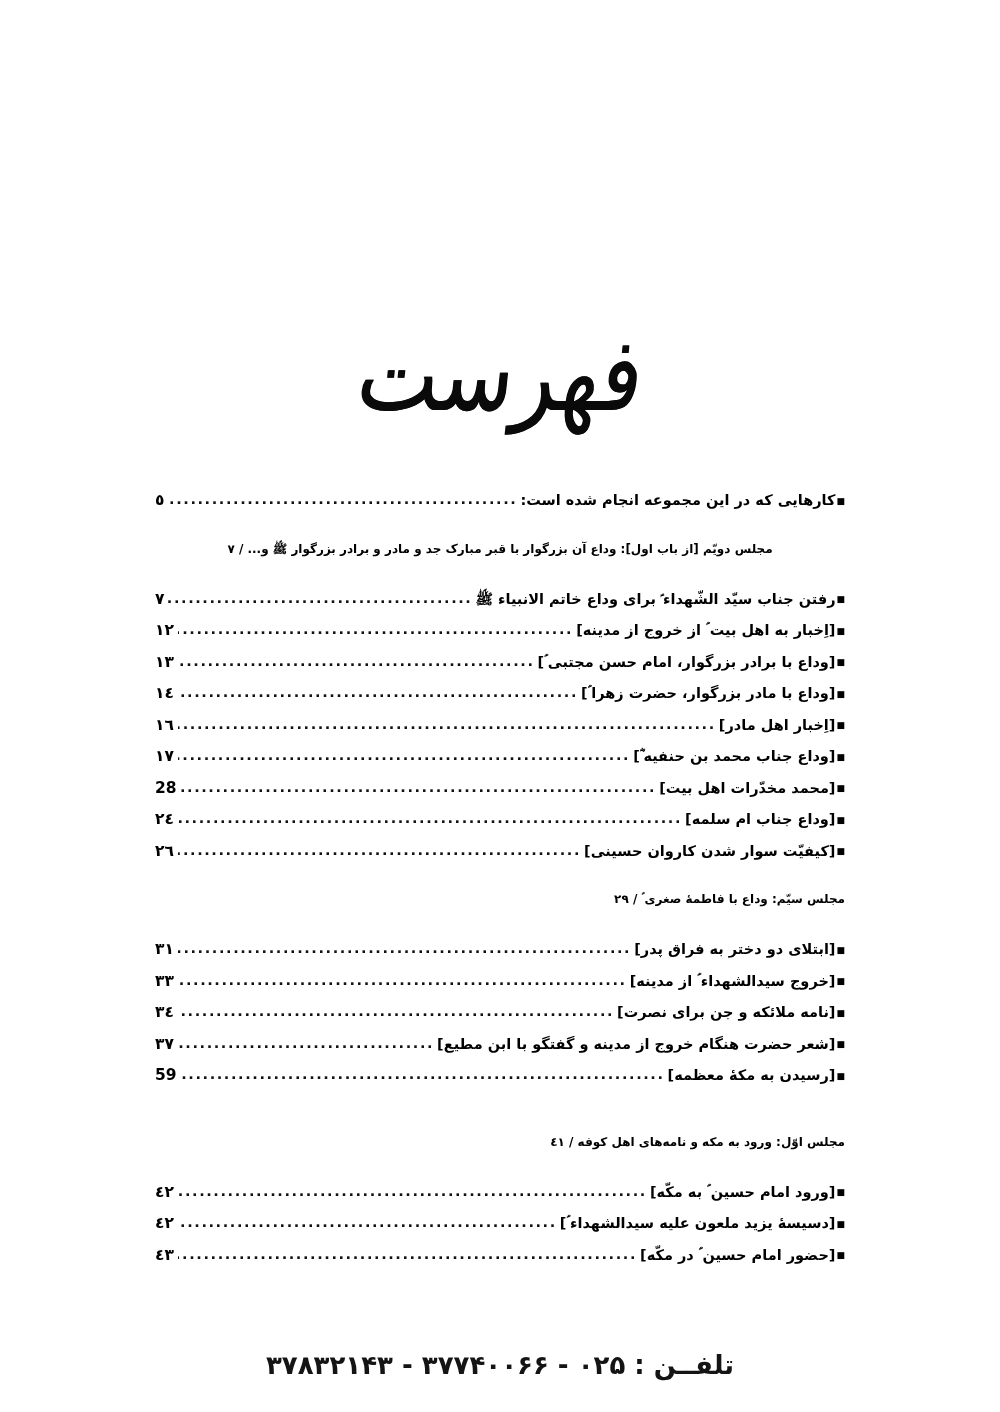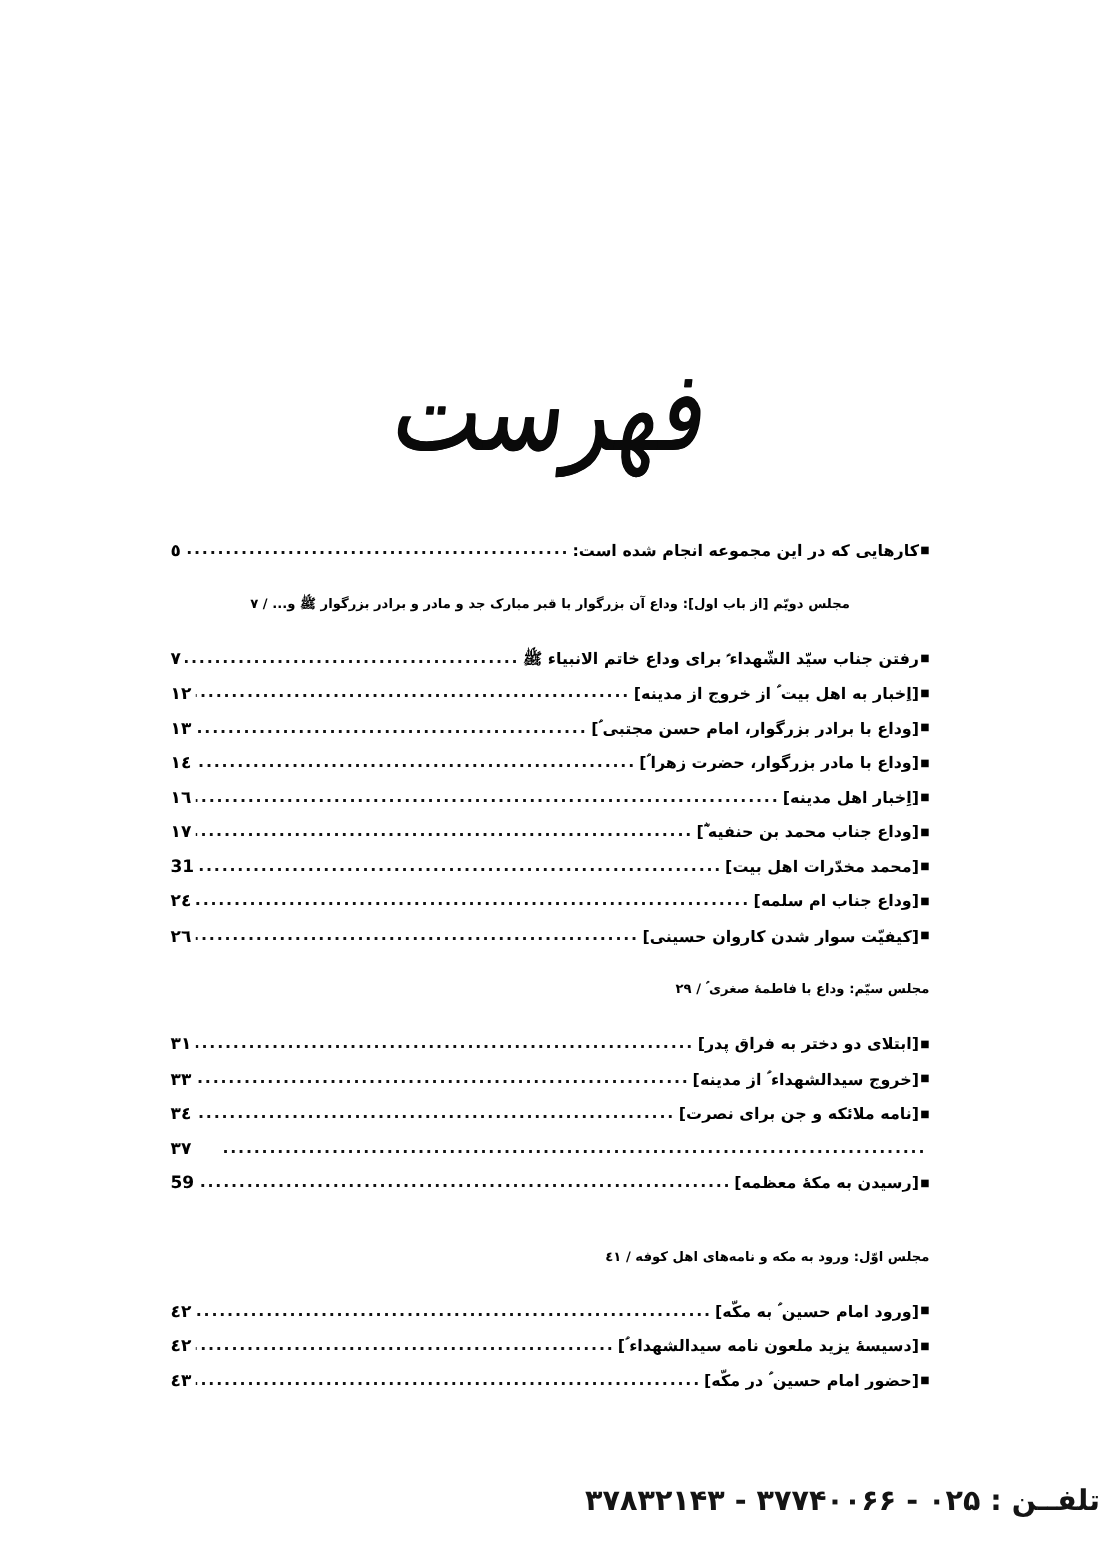--- a/index.html
+++ b/index.html
@@ -115,21 +115,21 @@
   .head.h-lvl2 { height: 40px; padding-top: 9px; text-align: right; }
 
   .spacer-sm { height: 9px; }
 
   
   .footer {
     position: absolute;
     left: 0;
     right: 0;
     bottom: 18px;
-    text-align: right;
+    text-align: center;
   }
 
   .phone-line {
     font-family: "DejaVu Sans", "Liberation Sans", sans-serif;
     font-size: 26px;
     font-weight: 700;
     letter-spacing: 2.5px;
     color: #141414;
     direction: rtl;
     margin-bottom: 14px;
@@ -180,33 +180,33 @@
         <span class="etext"><span class="bullet">■</span><span>[وداع با برادر بزرگوار، امام حسن مجتبی ؑ]</span></span>
         <span class="leader">..........................................................................................</span>
         <span class="pnum">١٣</span>
       </div>
       <div class="row entry">
         <span class="etext"><span class="bullet">■</span><span>[وداع با مادر بزرگوار، حضرت زهرا ؑ]</span></span>
         <span class="leader">..........................................................................................</span>
         <span class="pnum">١٤</span>
       </div>
       <div class="row entry">
-        <span class="etext"><span class="bullet">■</span><span>[اِخبار اهل مدینه]</span></span>
+        <span class="etext"><span class="bullet">■</span><span>[اِخبار اهل مادر]</span></span>
         <span class="leader">..........................................................................................</span>
         <span class="pnum">١٦</span>
       </div>
       <div class="row entry">
         <span class="etext"><span class="bullet">■</span><span>[وداع جناب محمد بن حنفیه ؓ]</span></span>
         <span class="leader">..........................................................................................</span>
         <span class="pnum">١٧</span>
       </div>
       <div class="row entry">
         <span class="etext"><span class="bullet">■</span><span>[محمد مخدّرات اهل بیت]</span></span>
         <span class="leader">..........................................................................................</span>
-        <span class="pnum">31</span>
+        <span class="pnum">28</span>
       </div>
       <div class="row entry">
         <span class="etext"><span class="bullet">■</span><span>[وداع جناب ام سلمه]</span></span>
         <span class="leader">..........................................................................................</span>
         <span class="pnum">٢٤</span>
       </div>
       <div class="row entry">
         <span class="etext"><span class="bullet">■</span><span>[کیفیّت سوار شدن کاروان حسینی]</span></span>
         <span class="leader">..........................................................................................</span>
         <span class="pnum">٢٦</span>
@@ -223,40 +223,41 @@
         <span class="etext"><span class="bullet">■</span><span>[خروج سیدالشهداء ؑ از مدینه]</span></span>
         <span class="leader">..........................................................................................</span>
         <span class="pnum">٣٣</span>
       </div>
       <div class="row entry">
         <span class="etext"><span class="bullet">■</span><span>[نامه ملائکه و جن برای نصرت]</span></span>
         <span class="leader">..........................................................................................</span>
         <span class="pnum">٣٤</span>
       </div>
       <div class="row entry">
+        <span class="etext"><span class="bullet">■</span><span>[شعر حضرت هنگام خروج از مدینه و گفتگو با ابن مطیع]</span></span>
         <span class="leader">..........................................................................................</span>
         <span class="pnum">٣٧</span>
       </div>
       <div class="row entry">
         <span class="etext"><span class="bullet">■</span><span>[رسیدن به مکهٔ معظمه]</span></span>
         <span class="leader">..........................................................................................</span>
         <span class="pnum">59</span>
       </div>
       <div class="spacer-sm"></div>
       <div class="spacer-sm"></div>
       <div class="spacer-sm"></div>
       <div class="row head h-lvl2">مجلس اوّل: ورود به مکه و نامه‌های اهل کوفه / ٤١</div>
       <div class="spacer-sm"></div>
       <div class="row entry">
         <span class="etext"><span class="bullet">■</span><span>[ورود امام حسین ؑ به مکّه]</span></span>
         <span class="leader">..........................................................................................</span>
         <span class="pnum">٤٢</span>
       </div>
       <div class="row entry">
-        <span class="etext"><span class="bullet">■</span><span>[دسیسهٔ یزید ملعون نامه سیدالشهداء ؑ]</span></span>
+        <span class="etext"><span class="bullet">■</span><span>[دسیسهٔ یزید ملعون علیه سیدالشهداء ؑ]</span></span>
         <span class="leader">..........................................................................................</span>
         <span class="pnum">٤٢</span>
       </div>
       <div class="row entry">
         <span class="etext"><span class="bullet">■</span><span>[حضور امام حسین ؑ در مکّه]</span></span>
         <span class="leader">..........................................................................................</span>
         <span class="pnum">٤٣</span>
       </div>
     </div>
 

